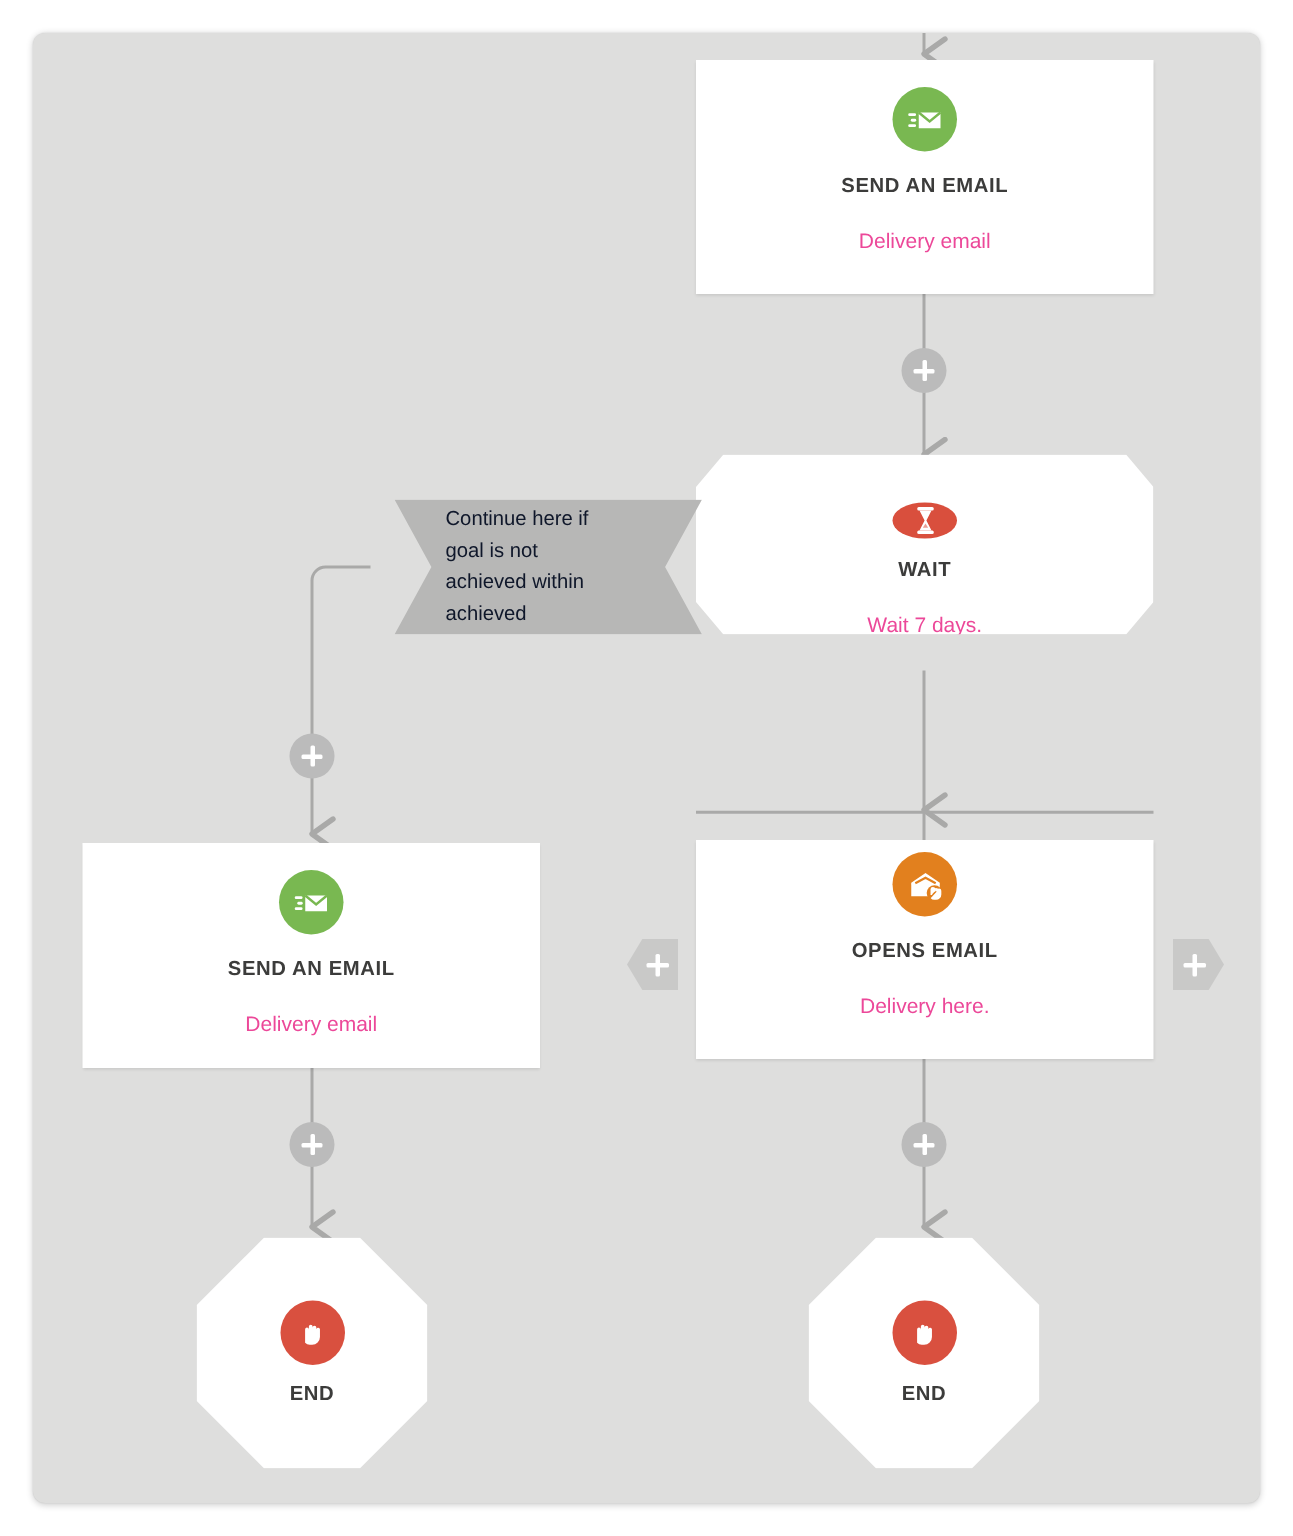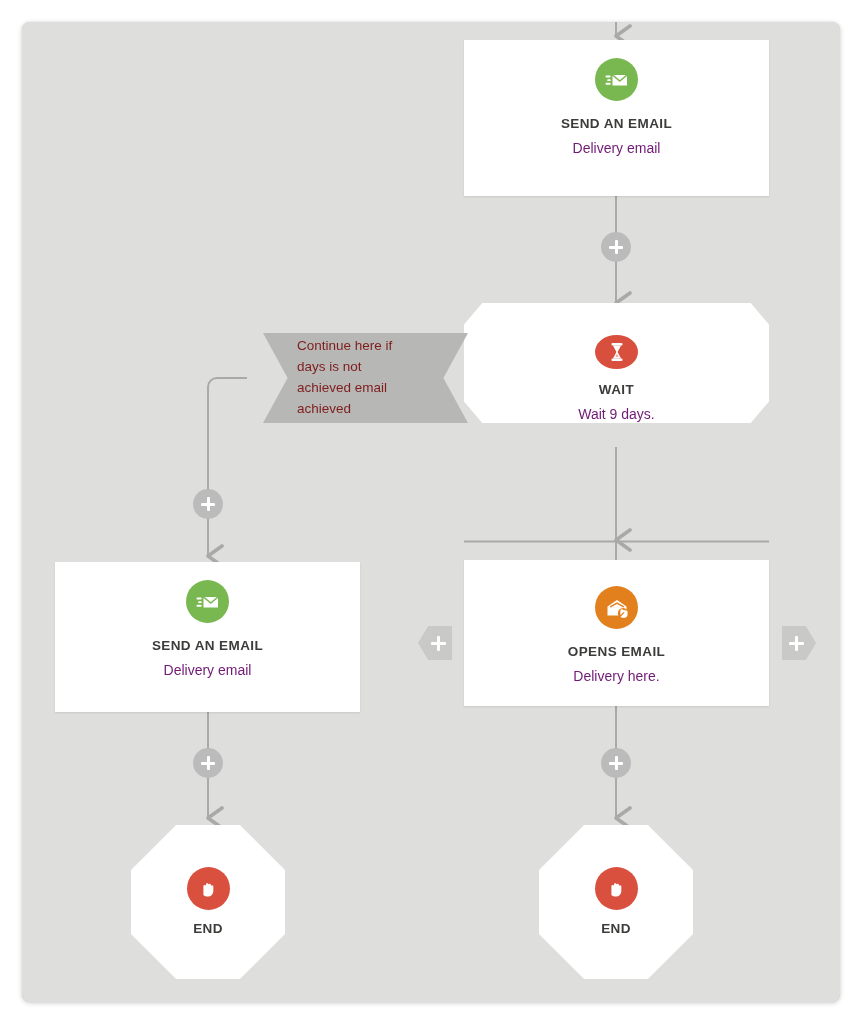--- a/index.html
+++ b/index.html
@@ -40,23 +40,23 @@
   }
   .title{
     font-weight:bold;
     font-size:13.5px;
     letter-spacing:.4px;
     color:#3c3c3b;
     line-height:1.1;
   }
   .subtitle{
     font-size:14px;
-    color:#701a75;
+    color:#ec4899;
     line-height:1.2;
-    margin-top:8px;
+    margin-top:20px;
   }
 
   
   .cut{
     clip-path:polygon(0 18%,6% 0,94% 0,100% 18%,100% 82%,94% 100%,6% 100%,0 82%);
   }
   
   .octagon{
     clip-path:polygon(29.3% 0,70.7% 0,100% 29.3%,100% 70.7%,70.7% 100%,29.3% 100%,0 70.7%,0 29.3%);
     text-align:right;
@@ -90,21 +90,21 @@
   }
   .plus-tag::before{width:15px;height:3px;}
   .plus-tag::after{width:3px;height:15px;}
   .plus-tag.left::before,.plus-tag.left::after{transform:translateX(3px);}
   .plus-tag.right::before,.plus-tag.right::after{transform:translateX(-3px);}
 
   
   .callout{
     position:absolute;
     background:#b7b7b6;
-    color:#7f1d1d;
+    color:#0f172a;
     font-size:13.5px;
     line-height:1.55;
     box-sizing:border-box;
     padding:12px 34px 12px 34px;
     clip-path:polygon(0 0,100% 0,88% 50%,100% 100%,0 100%,12% 50%);
     display:flex;align-items:center;
   }
   .callout span{display:block;}
 </style>
 </head>
@@ -160,49 +160,49 @@
       <div class="node cut" style="left:464px;top:303px;width:305px;height:120px;padding-top:32px;">
         <div class="ico" style="width:43px;height:43px;background:#d94f3d;">
           <svg width="24" height="24" viewBox="0 0 24 24">
             <rect x="6.5" y="3" width="11" height="2.4" rx="1" fill="#ffffff"></rect>
             <rect x="6.5" y="18.6" width="11" height="2.4" rx="1" fill="#ffffff"></rect>
             <path d="M8,5.4 L16,5.4 L12.6,12 L16,18.6 L8,18.6 L11.4,12 Z" fill="#ffffff"></path>
             <path d="M10.2,16.8 L13.8,16.8 L12,14 Z" fill="#d94f3d" opacity=".55"></path>
           </svg>
         </div>
         <div class="title" style="margin-top:14px;">WAIT</div>
-        <div class="subtitle">Wait 9 days.</div>
+        <div class="subtitle">Wait 7 days.</div>
       </div>
 
       <div class="callout" style="left:263px;top:333px;width:205px;height:90px;">
         <div>
           <span>Continue here if</span>
-          <span>days is not</span>
-          <span>achieved email</span>
+          <span>goal is not</span>
+          <span>achieved within</span>
           <span>achieved</span>
         </div>
       </div>
 
       <div class="plus-circle" style="left:193px;top:489px;"></div>
 
       <div class="node rect" style="left:55px;top:562px;width:305px;height:150px;padding-top:18px;">
         <div class="ico" style="width:43px;height:43px;background:#79b851;">
           <svg width="26" height="26" viewBox="0 0 26 26">
             <path d="M8.5,8 L23,8 L23,18.5 L8.5,18.5 Z" fill="#ffffff"></path>
             <path d="M8.5,8 L15.75,14 L23,8" fill="none" stroke="#79b851" stroke-width="1.6"></path>
             <rect x="1.5" y="8.5" width="5.2" height="1.9" rx=".9" fill="#ffffff"></rect>
             <rect x="3.2" y="12.2" width="3.6" height="1.9" rx=".9" fill="#ffffff"></rect>
             <rect x="1.5" y="15.8" width="5.2" height="1.9" rx=".9" fill="#ffffff"></rect>
           </svg>
         </div>
         <div class="title" style="margin-top:16px;">SEND AN EMAIL</div>
         <div class="subtitle">Delivery email</div>
       </div>
 
-      <div class="node rect" style="left:464px;top:560px;width:305px;height:146px;padding-top:26px;">
+      <div class="node rect" style="left:464px;top:560px;width:305px;height:146px;padding-top:8px;">
         <div class="ico" style="width:43px;height:43px;background:#e2801e;">
           <svg width="26" height="26" viewBox="0 0 26 26">
             <path d="M3.5,11.5 L13,5 L22.5,11.5 L22.5,12.5 L3.5,12.5 Z" fill="#ffffff"></path>
             <path d="M3.5,12.2 L22.5,12.2 L22.5,20.5 L3.5,20.5 Z" fill="#ffffff"></path>
             <path d="M6.2,11.9 L13,8.2 L19.8,11.9" fill="none" stroke="#e2801e" stroke-width="1.5"></path>
             <circle cx="19" cy="18.3" r="5.2" fill="#e2801e"></circle>
             <path d="M16.9,19.6 L16.9,15.9 a1.05,1.05 0 0 1 2.1,0 l0,1.6
                      m0,-0.9 a1,1 0 0 1 2,0 l0,.9
                      m0,-0.6 a1,1 0 0 1 2,0 l0,2.4
                      a3,3 0 0 1 -3,3 l-1.2,0 a2.6,2.6 0 0 1 -1.9,-0.9" fill="#ffffff" stroke="#ffffff" stroke-width="1.1" stroke-linejoin="round"></path>

